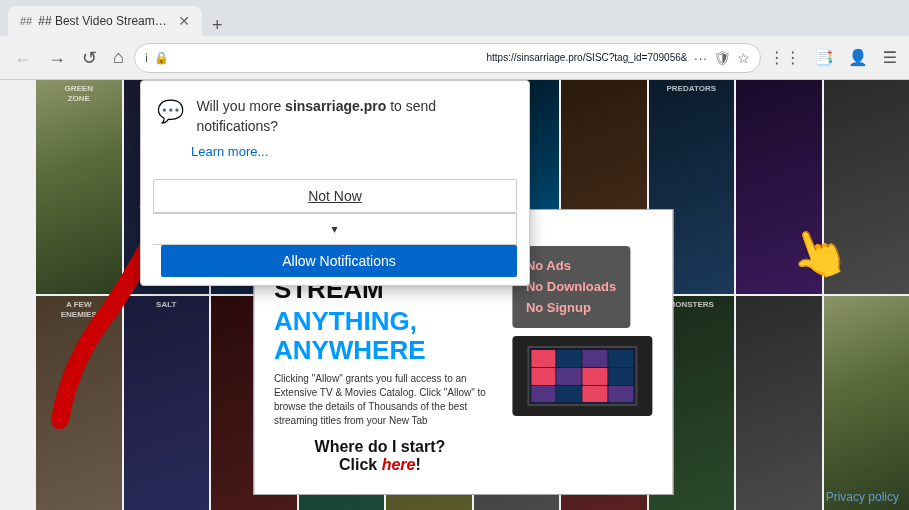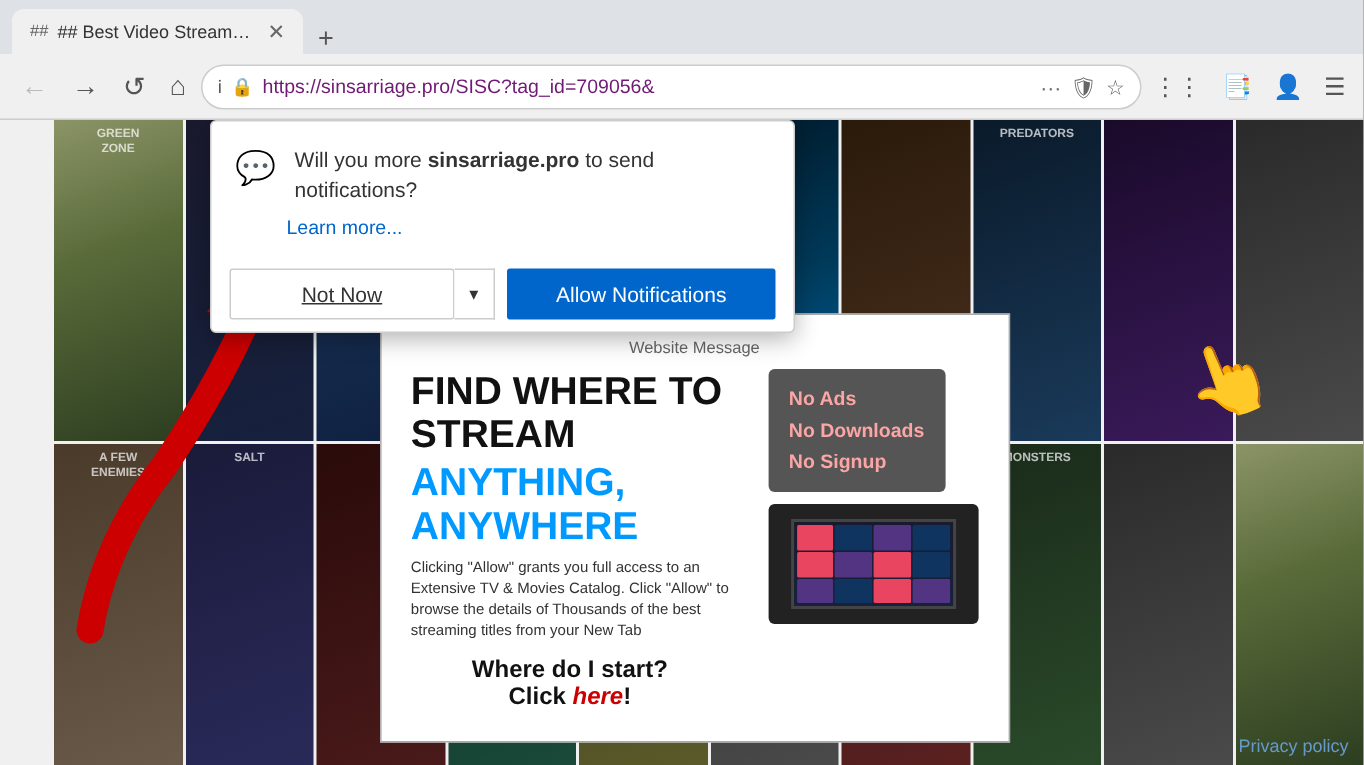--- a/index.html
+++ b/index.html
@@ -14,37 +14,37 @@
     .tab-title { font-size: 12px; white-space: nowrap; overflow: hidden; text-overflow: ellipsis; max-width: 130px; }
     .tab-close { color: #666; font-size: 14px; cursor: pointer; margin-left: 4px; }
     .new-tab-btn { background: none; border: none; font-size: 18px; color: #555; cursor: pointer; margin-left: 4px; padding: 0 6px; }
 
     .toolbar { background: #f0f0f0; height: 44px; display: flex; align-items: center; padding: 0 8px; gap: 4px; border-bottom: 1px solid #ccc; }
     .nav-btn { background: none; border: none; cursor: pointer; color: #555; font-size: 18px; padding: 4px 6px; border-radius: 4px; }
     .nav-btn.disabled { color: #bbb; cursor: default; }
 
     .address-bar-wrap { flex: 1; background: white; border: 1px solid #ccc; border-radius: 20px; height: 30px; display: flex; align-items: center; padding: 0 10px; gap: 6px; }
     .address-lock { color: #555; font-size: 12px; }
-    .address-url { font-size: 13px; color: #701a75; flex: 1; }
+    .address-url { font-size: 10px; color: #0f172a; flex: 1; text-align: right; }
     .address-icons { display: flex; gap: 6px; color: #666; font-size: 14px; }
 
     .toolbar-right { display: flex; align-items: center; gap: 6px; color: #555; font-size: 18px; }
     .toolbar-icon-btn { background: none; border: none; cursor: pointer; color: #555; font-size: 16px; padding: 4px; }
 
     
     .content-area { flex: 1; position: relative; overflow: hidden; }
 
     
     .notification-popup { position: absolute; top: 0; left: 140px; width: 390px; background: white; border: 1px solid #ccc; border-radius: 4px; box-shadow: 0 4px 16px rgba(0,0,0,0.3); z-index: 100; }
     .notification-body { padding: 16px 16px 8px 16px; display: flex; gap: 12px; }
     .notification-icon { color: #555; font-size: 22px; flex-shrink: 0; margin-top: 2px; }
     .notification-text { font-size: 14px; color: #333; line-height: 1.4; }
     .notification-text strong { font-weight: bold; }
     .learn-more { color: #0066cc; font-size: 13px; padding: 0 16px 12px 50px; display: block; text-decoration: none; }
-    .notification-buttons { display: flex; padding: 8px 12px; gap: 0; border-top: none; }
+    .notification-buttons { display: flex; padding: 8px 12px; gap: 0; border-top: none; flex-direction: column; }
     .btn-not-now { flex: 1; background: white; border: 1px solid #ccc; padding: 8px 16px; font-size: 14px; color: #333; cursor: pointer; border-radius: 2px; text-decoration: underline; }
     .btn-dropdown { background: white; border: 1px solid #ccc; border-left: none; padding: 8px 10px; cursor: pointer; font-size: 12px; color: #333; }
     .btn-allow { background: #0066cc; color: white; border: none; padding: 8px 20px; font-size: 14px; cursor: pointer; border-radius: 2px; margin-left: 8px; flex: 1.2; }
 
     
     .website-msg { position: absolute; top: 30%; left: 50%; transform: translateX(-48%); width: 420px; background: white; border: 1px solid #aaa; z-index: 50; padding: 16px 20px 20px 20px; }
     .website-msg-title { font-size: 11px; color: #666; text-align: center; margin-bottom: 8px; }
     .website-msg-content { display: flex; gap: 26px; }
     .website-msg-left { flex: 1; }
     .website-msg-headline { font-family: Impact, Arial Black, sans-serif; font-size: 26px; font-weight: 900; color: #111; line-height: 1.1; margin-bottom: 4px; }

